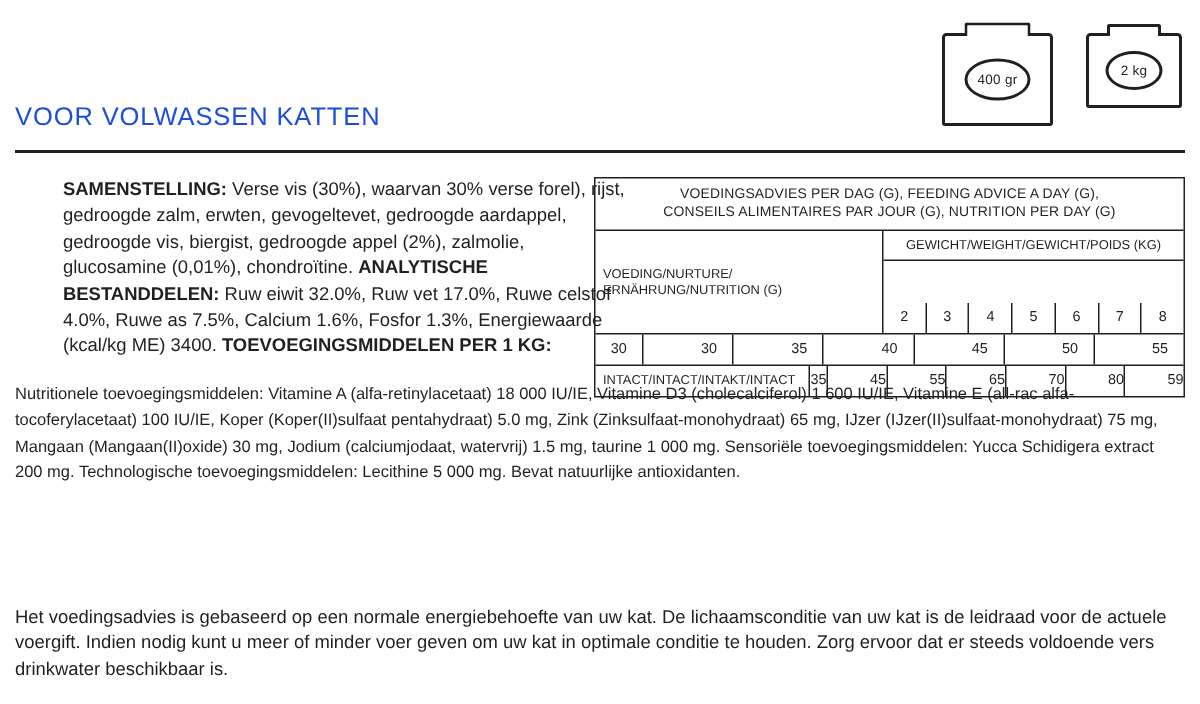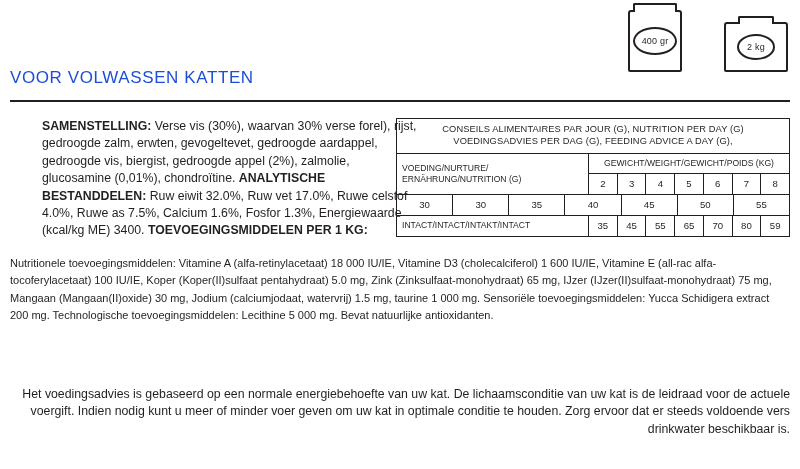--- a/index.html
+++ b/index.html
@@ -26,22 +26,22 @@
     width: 170px;
     height: 72px;
   }
   .bag {
     position: absolute;
     border: 2px solid #231f20;
     border-radius: 3px 3px 2px 2px;
     background: #ffffff;
   }
   .bag-large {
-    left: 0px; top: 8px;
-    width: 54px; height: 62px;
+    left: 0px; top: 20px;
+    width: 74px; height: 62px;
   }
   .bag-small {
     left: 96px; top: 20px;
     width: 64px; height: 50px;
   }
   .bag-top {
     position: absolute;
     left: 50%;
     transform: translateX(-50%);
     border: 2px solid #231f20;
@@ -158,39 +158,38 @@
   .ft-cells { display: flex; }
   .ft-cell {
     flex: 1;
     text-align: center;
     font-size: 9.6px;
     padding: 4px 0 4px 0;
     border-right: 1px solid #231f20;
     line-height: 12px;
   }
   .ft-cell:last-child { border-right: none; }
-  .ft-weights-wrap { flex: 1; }
+  .ft-weights-wrap { flex: 1; gap: 28px; }
 
   
   .advice-title {
     position: absolute;
     left: 10px;
     top: 382px;
     font-size: 12.3px;
     font-weight: bold;
     letter-spacing: .1px;
   }
   .advice-body {
     position: absolute;
     left: 10px;
-    top: 386px;
+    top: 403px;
     width: 780px;
     font-size: 12.3px;
     line-height: 17.4px;
-    text-align: right;
   }
 </style>
 </head>
 <body>
 
 <div class="page">
 
   <div class="bags">
     <div class="bag bag-large">
       <div class="bag-top"></div>
@@ -204,22 +203,22 @@
 
   <div class="main-heading">VOOR VOLWASSEN KATTEN</div>
   <div class="rule"></div>
 
   <div class="composition"><b>SAMENSTELLING:</b><span> Verse vis (30%), waarvan 30% verse forel), rijst, gedroogde zalm, erwten, gevogeltevet, gedroogde aardappel, gedroogde vis, biergist, gedroogde appel (2%), zalmolie, glucosamine (0,01%), chondroïtine. </span><b>ANALYTISCHE BESTANDDELEN:</b><span> Ruw eiwit 32.0%, Ruw vet 17.0%, Ruwe celstof 4.0%, Ruwe as 7.5%, Calcium 1.6%, Fosfor 1.3%, Energiewaarde (kcal/kg ME) 3400. </span><b>TOEVOEGINGSMIDDELEN PER 1 KG:</b></div>
 
   <div class="composition-cont"> Nutritionele toevoegingsmiddelen: Vitamine A (alfa-retinylacetaat) 18 000 IU/IE, Vitamine D3 (cholecalciferol) 1 600 IU/IE, Vitamine E (all-rac alfa-tocoferylacetaat) 100 IU/IE, Koper (Koper(II)sulfaat pentahydraat) 5.0 mg, Zink (Zinksulfaat-monohydraat) 65 mg, IJzer (IJzer(II)sulfaat-monohydraat) 75 mg, Mangaan (Mangaan(II)oxide) 30 mg, Jodium (calciumjodaat, watervrij) 1.5 mg, taurine 1 000 mg. Sensoriële toevoegingsmiddelen: Yucca Schidigera extract 200 mg. Technologische toevoegingsmiddelen: Lecithine 5 000 mg. Bevat natuurlijke antioxidanten.</div>
 
   <div class="feed-table">
     <div class="ft-title">
+      <div>VOEDINGSADVIES PER DAG (G), FEEDING ADVICE A DAY (G),</div>
       <div>CONSEILS ALIMENTAIRES PAR JOUR (G), NUTRITION PER DAY (G)</div>
-      <div>VOEDINGSADVIES PER DAG (G), FEEDING ADVICE A DAY (G),</div>
     </div>
 
     <div class="ft-row bordered ft-headrow">
       <div class="ft-left">VOEDING/NURTURE/ ERNÄHRUNG/NUTRITION (G)</div>
       <div class="ft-right ft-weights-wrap">
         <div class="ft-right-head">GEWICHT/WEIGHT/GEWICHT/POIDS (KG)</div>
         <div class="ft-cells">
           <div class="ft-cell">2</div>
           <div class="ft-cell">3</div>
           <div class="ft-cell">4</div>

